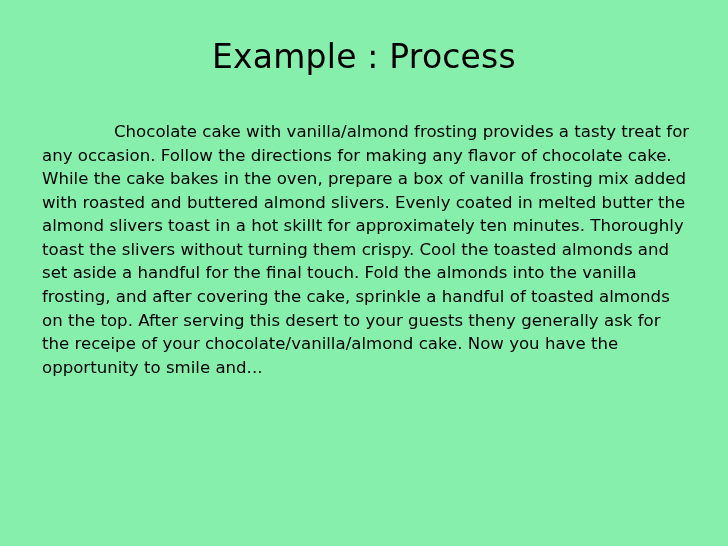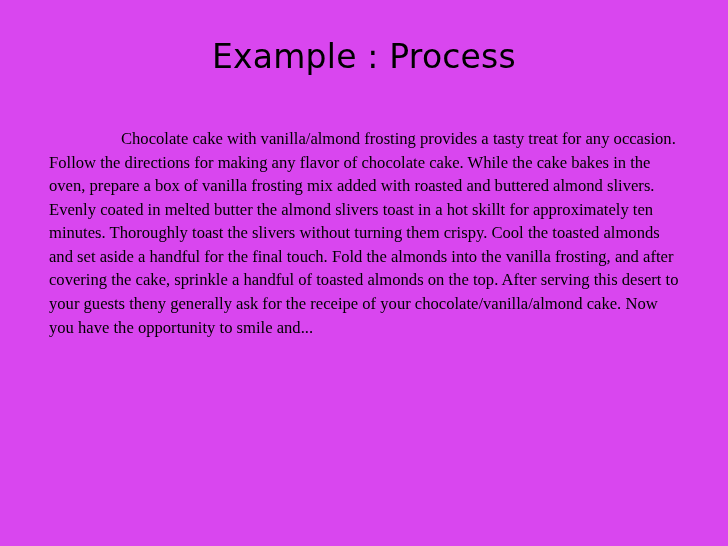--- a/index.html
+++ b/index.html
@@ -12,21 +12,21 @@
     background: #ffffff;
     font-family: "DejaVu Sans", sans-serif;
     color: #000000;
     overflow: hidden;
   }
   .slide {
     position: relative;
     width: 728px;
     height: 546px;
     box-sizing: border-box;
-    background: #d946ef;
+    background: #86efac;
   }
   .slide-title {
     position: absolute;
     top: 38px;
     left: 0;
     width: 728px;
     text-align: center;
     font-size: 33px;
     font-weight: normal;
     line-height: 1.15;
@@ -37,23 +37,22 @@
     position: absolute;
     top: 120px;
     left: 42px;
     width: 648px;
     font-size: 16.6px;
     line-height: 1.42;
     text-align: left;
     color: #000000;
   }
   .slide-body p {
-    margin: 7px;
+    margin: 0;
     text-indent: 72px;
-    font-family: Liberation Serif, serif;
   }
 </style>
 </head>
 <body>
 
 <div class="slide">
   <div class="slide-title">Example : Process</div>
   <div class="slide-body">
     <p>Chocolate cake with vanilla/almond frosting provides a tasty treat for any occasion. Follow the directions for making any flavor of chocolate cake. While the cake bakes in the oven, prepare a box of vanilla frosting mix added with roasted and buttered almond slivers. Evenly coated in melted butter the almond slivers toast in a hot skillt for approximately ten minutes. Thoroughly toast the slivers without turning them crispy. Cool the toasted almonds and set aside a handful for the final touch. Fold the almonds into the vanilla frosting, and after covering the cake, sprinkle a handful of toasted almonds on the top. After serving this desert to your guests theny generally ask for the receipe of your chocolate/vanilla/almond cake. Now you have the opportunity to smile and...</p>
   </div>

